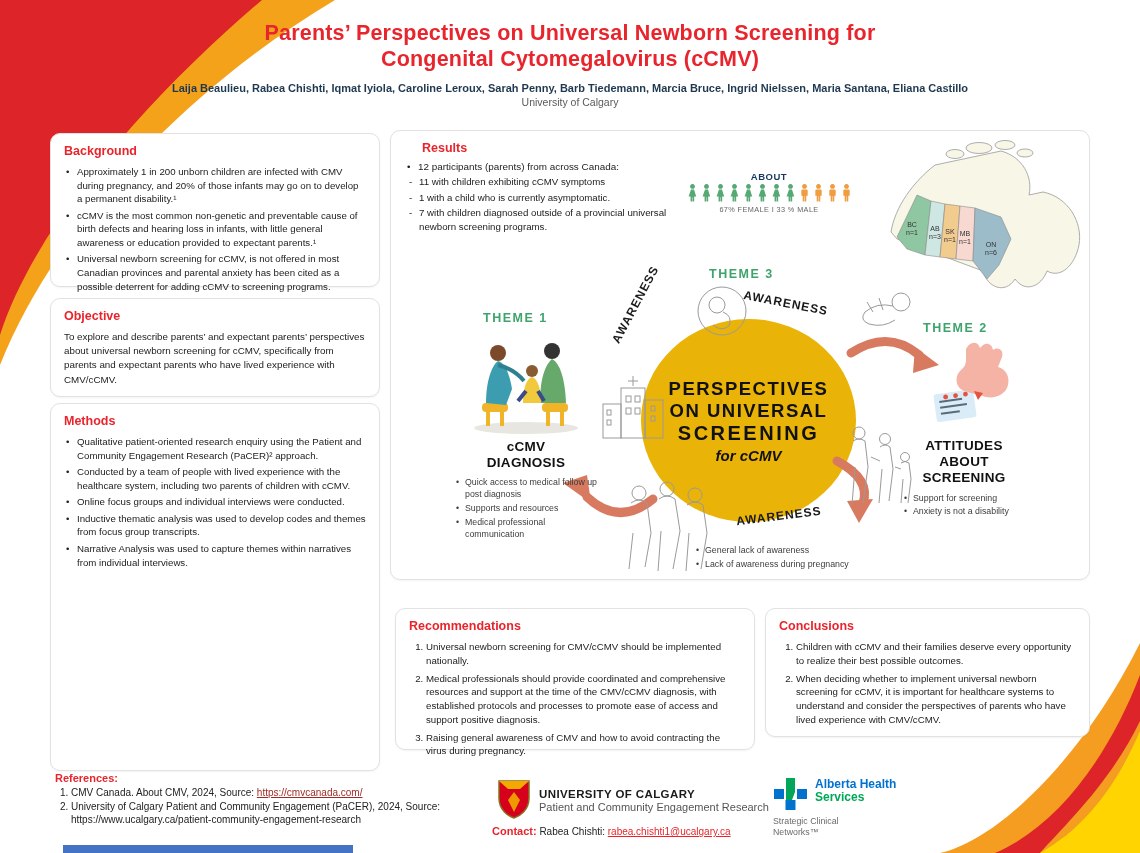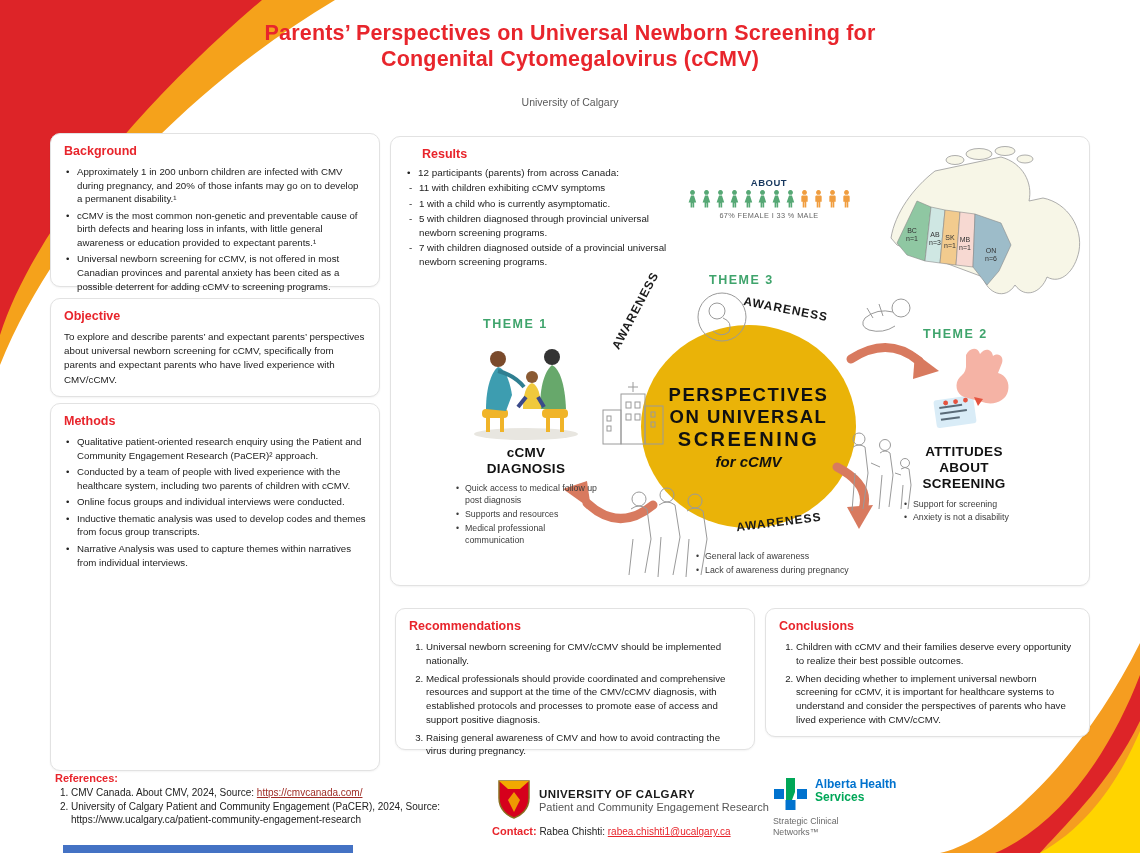--- a/index.html
+++ b/index.html
@@ -25,21 +25,21 @@
   ul.dashes{margin:3px 0 0 0;padding:0 0 0 14px;list-style:none;font-size:9.7px;line-height:1.4;}
   ul.dashes>li{position:relative;margin-bottom:2px;}
   ul.dashes>li::before{content:"-";position:absolute;left:-10px;top:0;}
   ol.numbered{margin:0;padding:0 0 0 17px;font-size:9.7px;line-height:1.42;}
   ol.numbered>li{margin-bottom:4px;}
 
   .card-background{left:50px;top:133px;width:330px;height:154px;}
   .card-objective{left:50px;top:298px;width:330px;height:99px;}
   .card-objective p{margin:0;font-size:9.8px;line-height:1.45;}
   .card-methods{left:50px;top:403px;width:330px;height:368px;}
-  .card-results{left:390px;top:136px;width:700px;height:450px;padding-left:31px;}
+  .card-results{left:390px;top:130px;width:700px;height:450px;padding-left:31px;}
   .card-recommendations{left:395px;top:608px;width:360px;height:142px;}
   .card-conclusions{left:765px;top:608px;width:325px;height:129px;}
 
   
   .results-lead{position:absolute;left:14px;top:30px;width:268px;}
   .results-lead .lead{position:relative;font-size:9.9px;padding-left:13px;margin:0;}
   .results-lead .lead::before{content:"\2022";position:absolute;left:2px;top:0;}
 
   .gender{position:absolute;left:272px;top:40px;width:212px;text-align:center;}
   .gender .gtitle{font-size:9.5px;font-weight:bold;color:#17375e;letter-spacing:.5px;}
@@ -120,20 +120,21 @@
     <path d="M0,240 C55,228 140,150 200,30 L200,240 Z" fill="#f59d20"></path>
     <path d="M55,240 C120,212 170,140 200,62 L200,108 C170,170 125,212 100,240 Z" fill="#dd2428"></path>
     <path d="M100,240 C150,212 180,165 200,118 L200,240 Z" fill="#ffd400"></path>
   </svg>
   <div class="blue-bar"></div>
 
   <div class="title">
     <div>Parents’ Perspectives on Universal Newborn Screening for</div>
     <div>Congenital Cytomegalovirus (cCMV)</div>
   </div>
+  <div class="authors">Laija Beaulieu, Rabea Chishti, Iqmat Iyiola, Caroline Leroux, Sarah Penny, Barb Tiedemann, Marcia Bruce, Ingrid Nielssen, Maria Santana, Eliana Castillo</div>
   <div class="affiliation">University of Calgary</div>
 
   <section class="card card-background">
     <h2>Background</h2>
     <ul class="bullets">
       <li>Approximately 1 in 200 unborn children are infected with CMV during pregnancy, and 20% of those infants may go on to develop a permanent disability.¹</li>
       <li>cCMV is the most common non-genetic and preventable cause of birth defects and hearing loss in infants, with little general awareness or education provided to expectant parents.¹</li>
       <li>Universal newborn screening for cCMV, is not offered in most Canadian provinces and parental anxiety has been cited as a possible deterrent for adding cCMV to screening programs.</li>
     </ul>
   </section>
@@ -156,21 +157,20 @@
   </section>
 
   <section class="card card-results">
     <h2>Results</h2>
 
     <div class="results-lead">
       <p class="lead">12 participants (parents) from across Canada:</p>
       <ul class="dashes">
         <li>11 with children exhibiting cCMV symptoms</li>
         <li>1 with a child who is currently asymptomatic.</li>
-        <li>5 with children diagnosed through provincial universal newborn screening programs.</li>
         <li>7 with children diagnosed outside of a provincial universal newborn screening programs.</li>
       </ul>
     </div>
 
     <div class="gender">
       <div class="gtitle">ABOUT</div>
       <div class="row">
         <svg width="13" height="18" viewBox="0 0 10 17">
             <use href="#icon-female" class="icon-female"></use>
           </svg>

